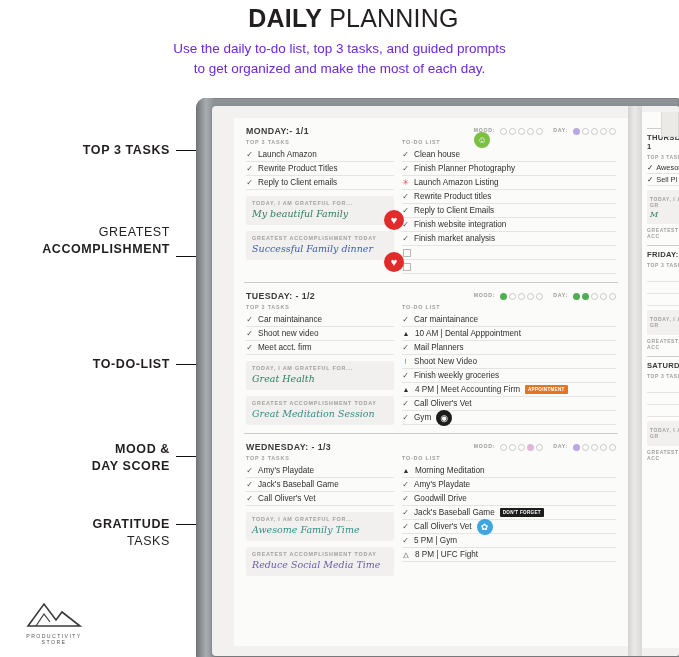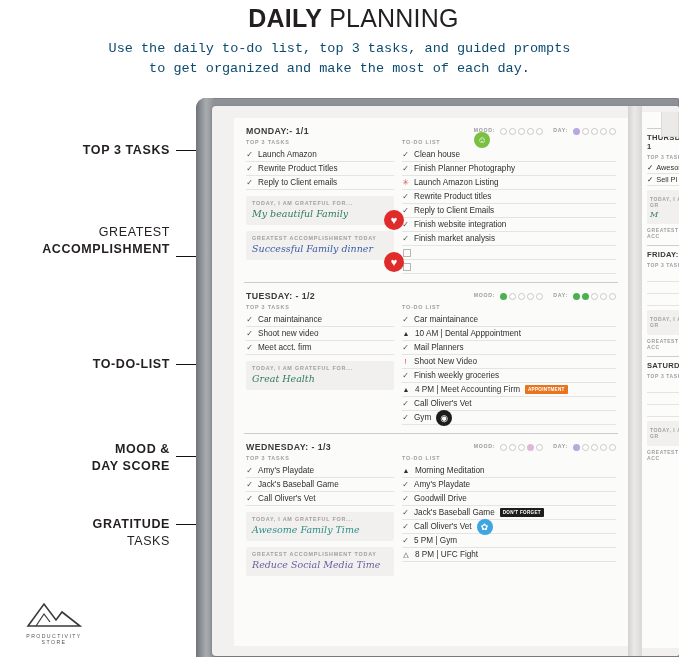--- a/index.html
+++ b/index.html
@@ -7,21 +7,21 @@
     width:679px;height:657px;overflow:hidden;
     background:#ffffff;
     font-family:"Liberation Sans", sans-serif;
     color:#231f20;
     position:relative;
   }
   
   .hdr{text-align:center;padding-top:4px;}
   .hdr h1{margin:0;font-size:25px;font-weight:400;letter-spacing:.2px;}
   .hdr h1 b{font-weight:700;margin-left:28px;}
-  .hdr p{margin:6px 0 4px;font-size:13.5px;line-height:1.5;color:#0c4a6e;font-weight:300;font-family:Liberation Mono, monospace;}
+  .hdr p{margin:6px 0 4px;font-size:13.5px;line-height:1.5;color:#6d28d9;font-weight:300;}
 
   
   .callout{position:absolute;text-align:right;font-size:12.5px;letter-spacing:.6px;line-height:1.35;}
   .callout .l1{font-weight:700;}
   .callout .l2{font-weight:400;}
   .leader{position:absolute;height:1px;background:#111;}
   .leader:after{content:"";position:absolute;right:-1px;top:-3px;border-left:6px solid #111;border-top:3.5px solid transparent;border-bottom:3.5px solid transparent;}
 
   
   .book{position:absolute;left:196px;top:72px;width:483px;height:566px;margin-top:26px;}
@@ -269,20 +269,24 @@
                 <span class="txt">Shoot new video</span>
               </div>
             <div class="task">
                 <span class="tick">✓</span>
                 <span class="txt">Meet acct. firm</span>
               </div>
             <div class="grat">
               <div class="sect">TODAY, I AM GRATEFUL FOR...</div>
               <div class="handw green">Great Health</div>
             </div>
+            <div class="grat">
+              <div class="sect">GREATEST ACCOMPLISHMENT TODAY</div>
+              <div class="handw teal">Great Meditation Session</div>
+            </div>
           </div>
           <div class="colR">
             <div class="sect">TO-DO LIST</div>
             <div class="task">
                 <span class="tick">✓</span>
                 <span class="txt">Car maintainance</span>
               </div>
             <div class="task">
                 <span class="bullet">▲</span>
                 <span class="txt">10 AM | Dental Apppointment</span>

